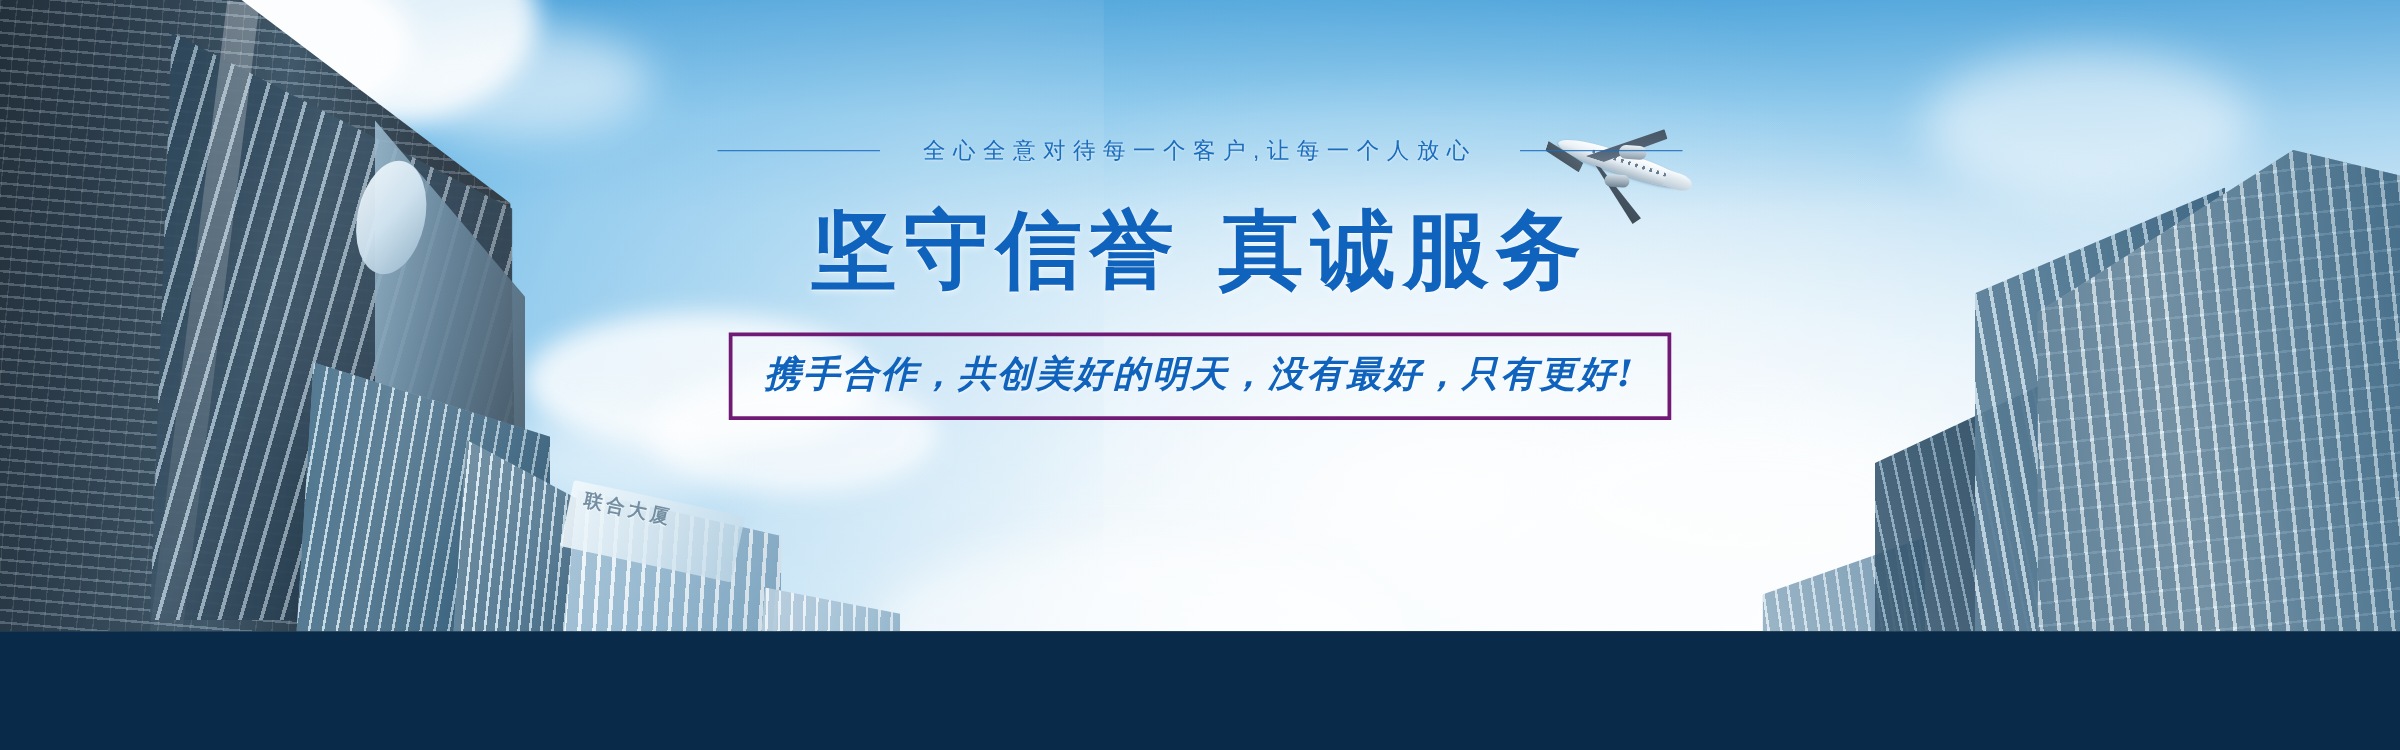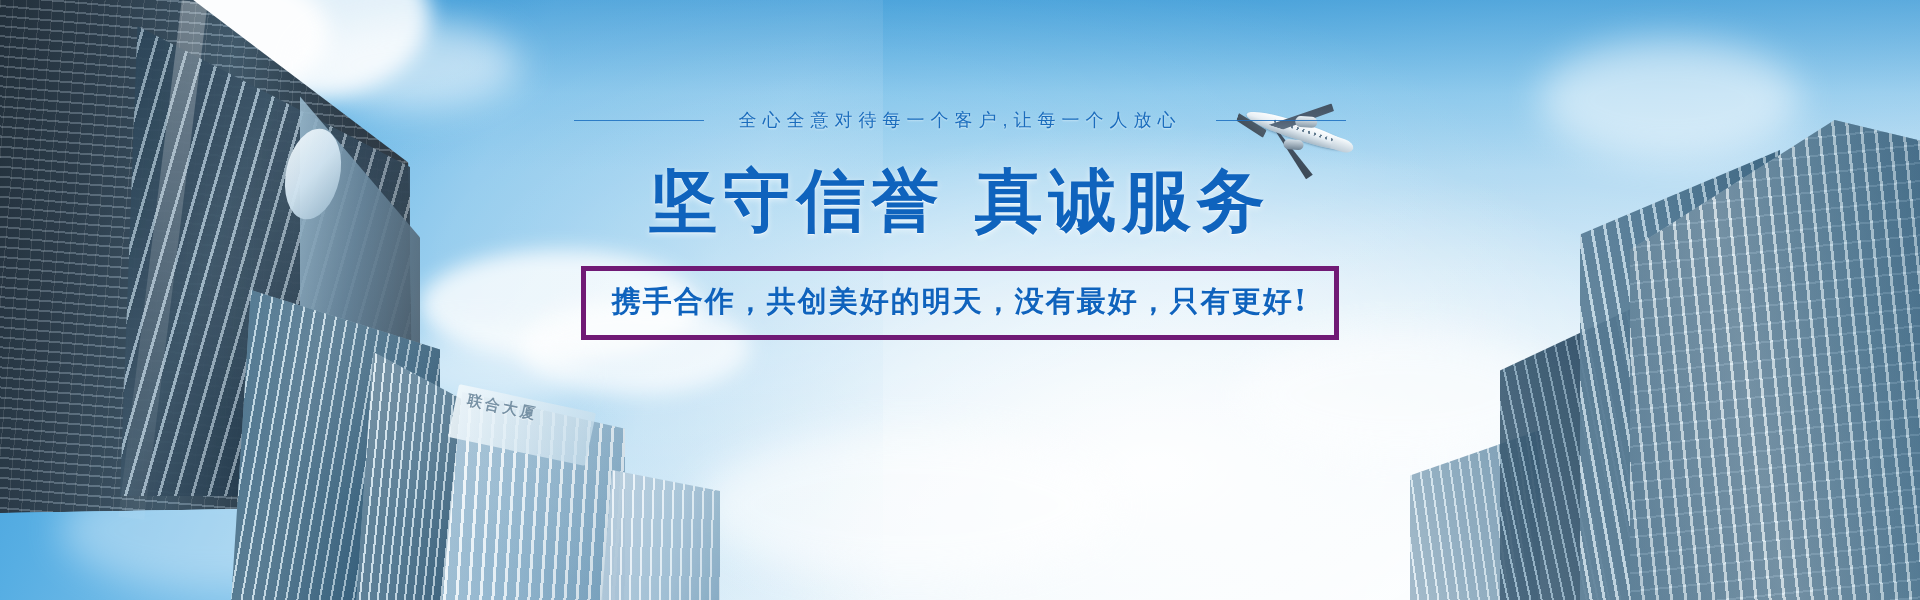--- a/index.html
+++ b/index.html
@@ -3,21 +3,21 @@
 <meta charset="utf-8">
 <style>
   html, body {
     margin: 0;
     padding: 0;
     background: #0a2a4a;
   }
   #banner {
     position: relative;
     width: 1920px;
-    height: 600px;
+    height: 505px;
     overflow: hidden;
     font-family: "Liberation Sans", "DejaVu Sans", sans-serif;
     background: #fde047;
   }
 
   
   .sky {
     position: absolute;
     inset: 0;
     background:
@@ -281,22 +281,23 @@
     letter-spacing: 6px;
     color: #0f63bd;
     white-space: nowrap;
     text-shadow: 0 2px 6px rgba(255,255,255,0.55), 0 1px 0 rgba(255,255,255,0.6);
     font-family: "DejaVu Serif", "Liberation Serif", serif;
   }
   .subtitle-box {
     display: inline-block;
     margin-top: 32px;
     padding: 11px 26px 13px;
-    border: 5px solid #701a75;
+    border: 3px solid #701a75;
     background: rgba(255,255,255,0.04);
+    font-style: italic;
   }
   .subtitle-text {
     font-size: 29px;
     font-weight: 700;
     letter-spacing: 2px;
     color: #0f63bd;
     white-space: nowrap;
     text-shadow: 0 1px 2px rgba(255,255,255,.5);
     font-family: "DejaVu Serif", "Liberation Serif", serif;
   }

